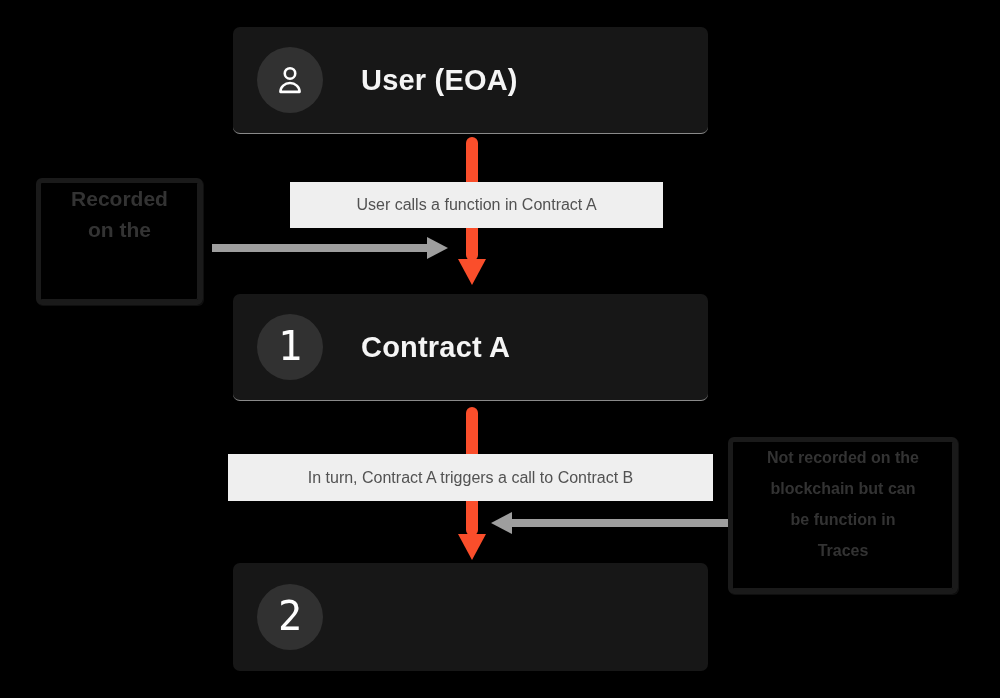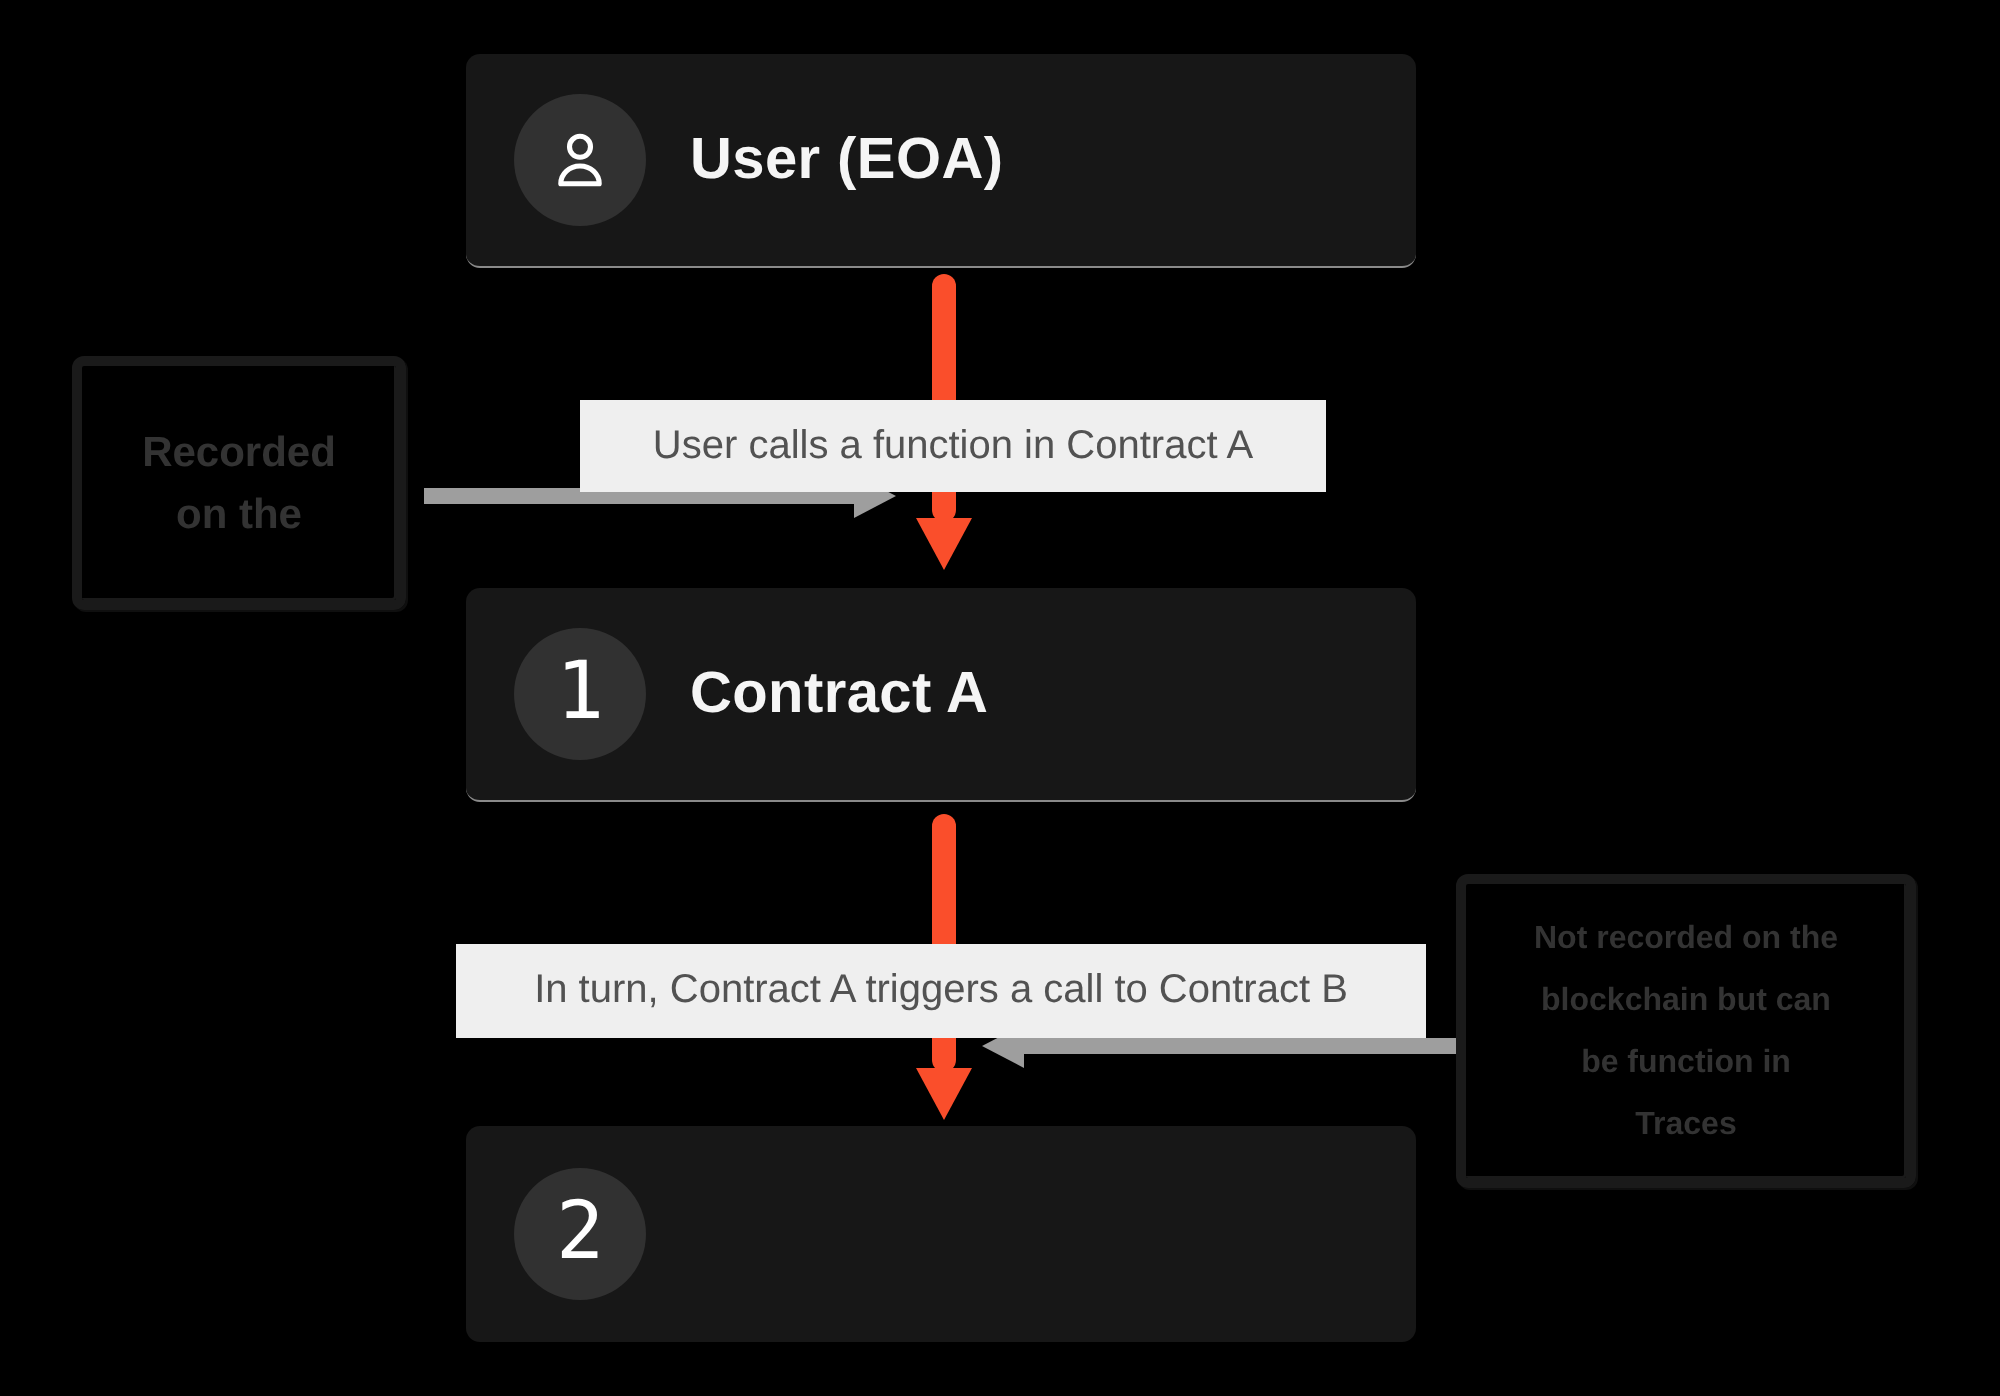--- a/index.html
+++ b/index.html
@@ -45,20 +45,21 @@
     font-size: 40px;
     color: #ffffff;
     line-height: 1;
     padding-bottom: 3px;
   }
   .node-label {
     font-size: 29px;
     font-weight: 700;
     color: var(--node-text, #f5f5f5);
     letter-spacing: 0.2px;
+    margin-left: 16px;
   }
 
   
   .vline-red {
     position: absolute;
     width: 12px;
     border-radius: 6px;
     background: var(--arrow-red, #fa4e2b);
     left: 466px;
     z-index: 1;
@@ -99,36 +100,35 @@
     border-bottom: 11px solid transparent;
     border-right: 21px solid var(--arrow-gray, #9e9e9e);
   }
 
   
   .flow-label {
     position: absolute;
     background: var(--flow-label-bg, #efefef);
     color: var(--flow-label-text, #525252);
     display: flex; align-items: center; justify-content: center;
-    font-size: 20px;
+    font-size: 16px;
     z-index: 2;
     white-space: nowrap;
-    margin-top: 18px;
   }
   #flow-label-1 { left: 290px; top: 182px; width: 373px; height: 46px; }
   #flow-label-2 { left: 228px; top: 454px; width: 485px; height: 47px; }
 
   
   .annotation {
     position: absolute;
     border: 5px solid var(--annotation-border, #1a1a1a);
     border-radius: 6px;
     box-sizing: border-box;
     display: flex; flex-direction: column;
-    align-items: center; justify-content: center;
+    align-items: center; 
     text-align: center;
     color: var(--annotation-text, #333333);
     font-weight: 700;
     line-height: 31px;
     background: transparent;
     box-shadow: inset -1px -1px 0 rgba(255,255,255,0.10), 1px 1px 0 rgba(255,255,255,0.06);
     z-index: 2;
   }
   #annotation-left  { left: 36px;  top: 178px; width: 167px; height: 127px; font-size: 21px; }
   #annotation-right { left: 728px; top: 437px; width: 230px; height: 157px; font-size: 16px; }

